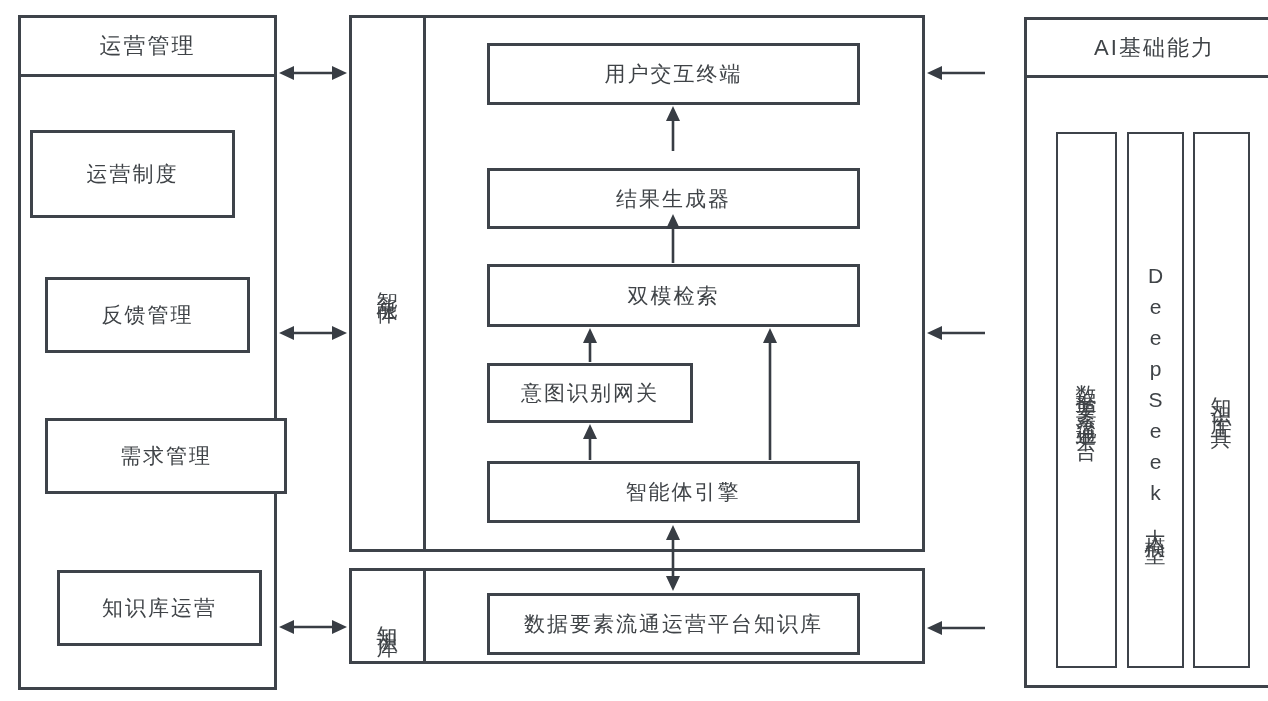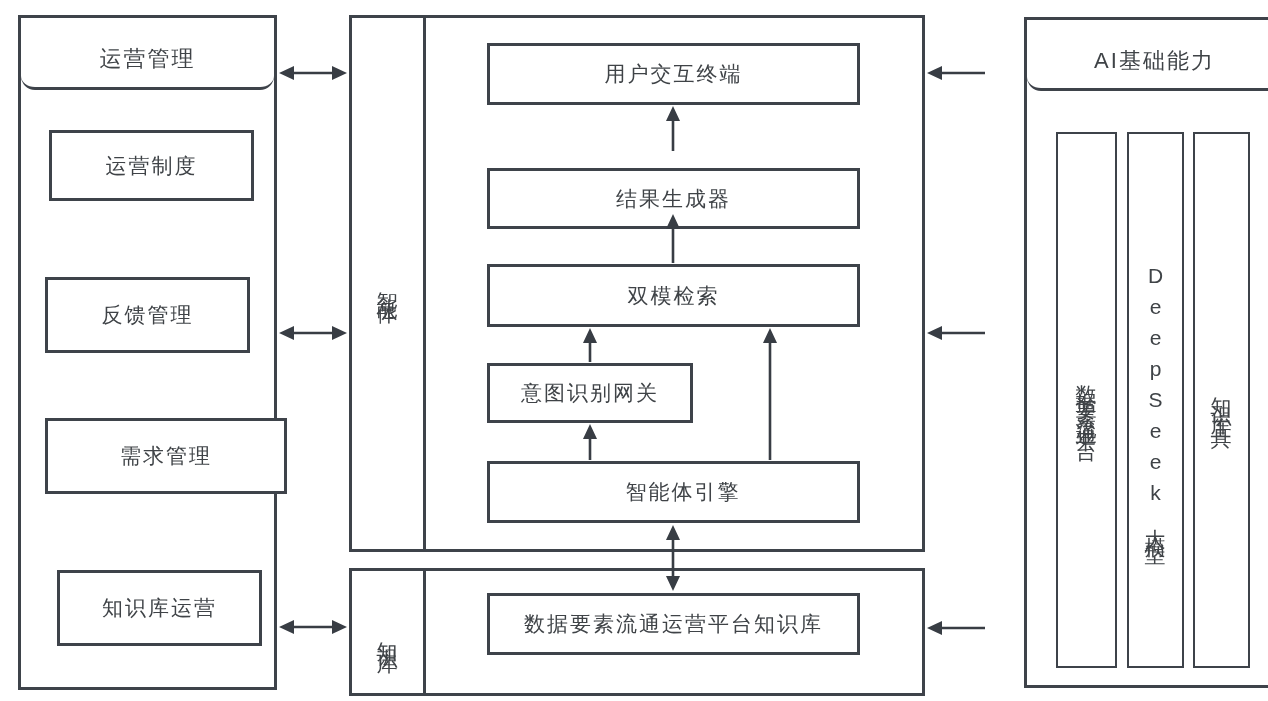--- a/index.html
+++ b/index.html
@@ -13,29 +13,28 @@
     overflow: hidden;
   }
   .panel {
     position: absolute;
     border: 3px solid #3e434a;
     background: #ffffff;
     box-sizing: border-box;
   }
   .panel-title {
     position: absolute;
-    left: 0; right: 0; top: 13px;
+    left: 0; right: 0; top: 0;
     display: flex;
     align-items: center;
     justify-content: center;
     font-size: 22px;
     letter-spacing: 2px;
     border-bottom: 3px solid #3e434a;
     box-sizing: border-box;
-    border-radius: 14px;
   }
   .node {
     position: absolute;
     border: 3px solid #3e434a;
     background: #ffffff;
     box-sizing: border-box;
     display: flex;
     align-items: center;
     justify-content: center;
     font-size: 21px;
@@ -77,38 +76,38 @@
   .arrow-layer line { stroke: #383d44; stroke-width: 2.6; }
   .arrow-layer polygon { fill: #383d44; }
 </style>
 </head>
 <body>
 
 <div class="canvas">
 
   <div class="panel" style="left:18px; top:15px; width:259px; height:675px;">
     <div class="panel-title" style="height:59px;">运营管理</div>
-    <div class="node" style="left:28px; top:112px; width:205px; height:71px;">运营制度</div>
+    <div class="node" style="left:9px; top:112px; width:205px; height:88px;">运营制度</div>
     <div class="node" style="left:24px; top:259px; width:205px; height:76px;text-align:right;">反馈管理</div>
     <div class="node" style="left:24px; top:400px; width:242px; height:76px;">需求管理</div>
     <div class="node" style="left:36px; top:552px; width:205px; height:76px;">知识库运营</div>
   </div>
 
   <div class="panel" style="left:349px; top:15px; width:576px; height:537px;">
     <div class="vcol" style="width:74px;">
       <div class="vtext">智能体</div>
     </div>
     <div class="node" style="left:135px; top:25px; width:373px; height:62px;">用户交互终端</div>
     <div class="node" style="left:135px; top:150px; width:373px; height:61px;">结果生成器</div>
     <div class="node" style="left:135px; top:345px; width:206px; height:60px;">意图识别网关</div>
     <div class="node" style="left:135px; top:246px; width:373px; height:63px;">双模检索</div>
     <div class="node" style="left:135px; top:443px; width:373px; height:62px;padding-left:19px;">智能体引擎</div>
   </div>
 
-  <div class="panel" style="left:349px; top:568px; width:576px; height:128px;">
+  <div class="panel" style="left:349px; top:568px; width:576px; height:96px;">
     <div class="vcol" style="width:74px;">
       <div class="vtext" style="letter-spacing:5px;">知识库</div>
     </div>
     <div class="node" style="left:135px; top:22px; width:373px; height:62px;">数据要素流通运营平台知识库</div>
   </div>
 
   <div class="panel" style="left:984px; top:17px; width:261px; height:671px;margin-left:40px;">
     <div class="panel-title" style="height:58px;">AI基础能力</div>
     <div class="vbox" style="left:29px; top:112px; width:61px; height:536px;">
       <div class="vtext">数据要素流通平台</div>

